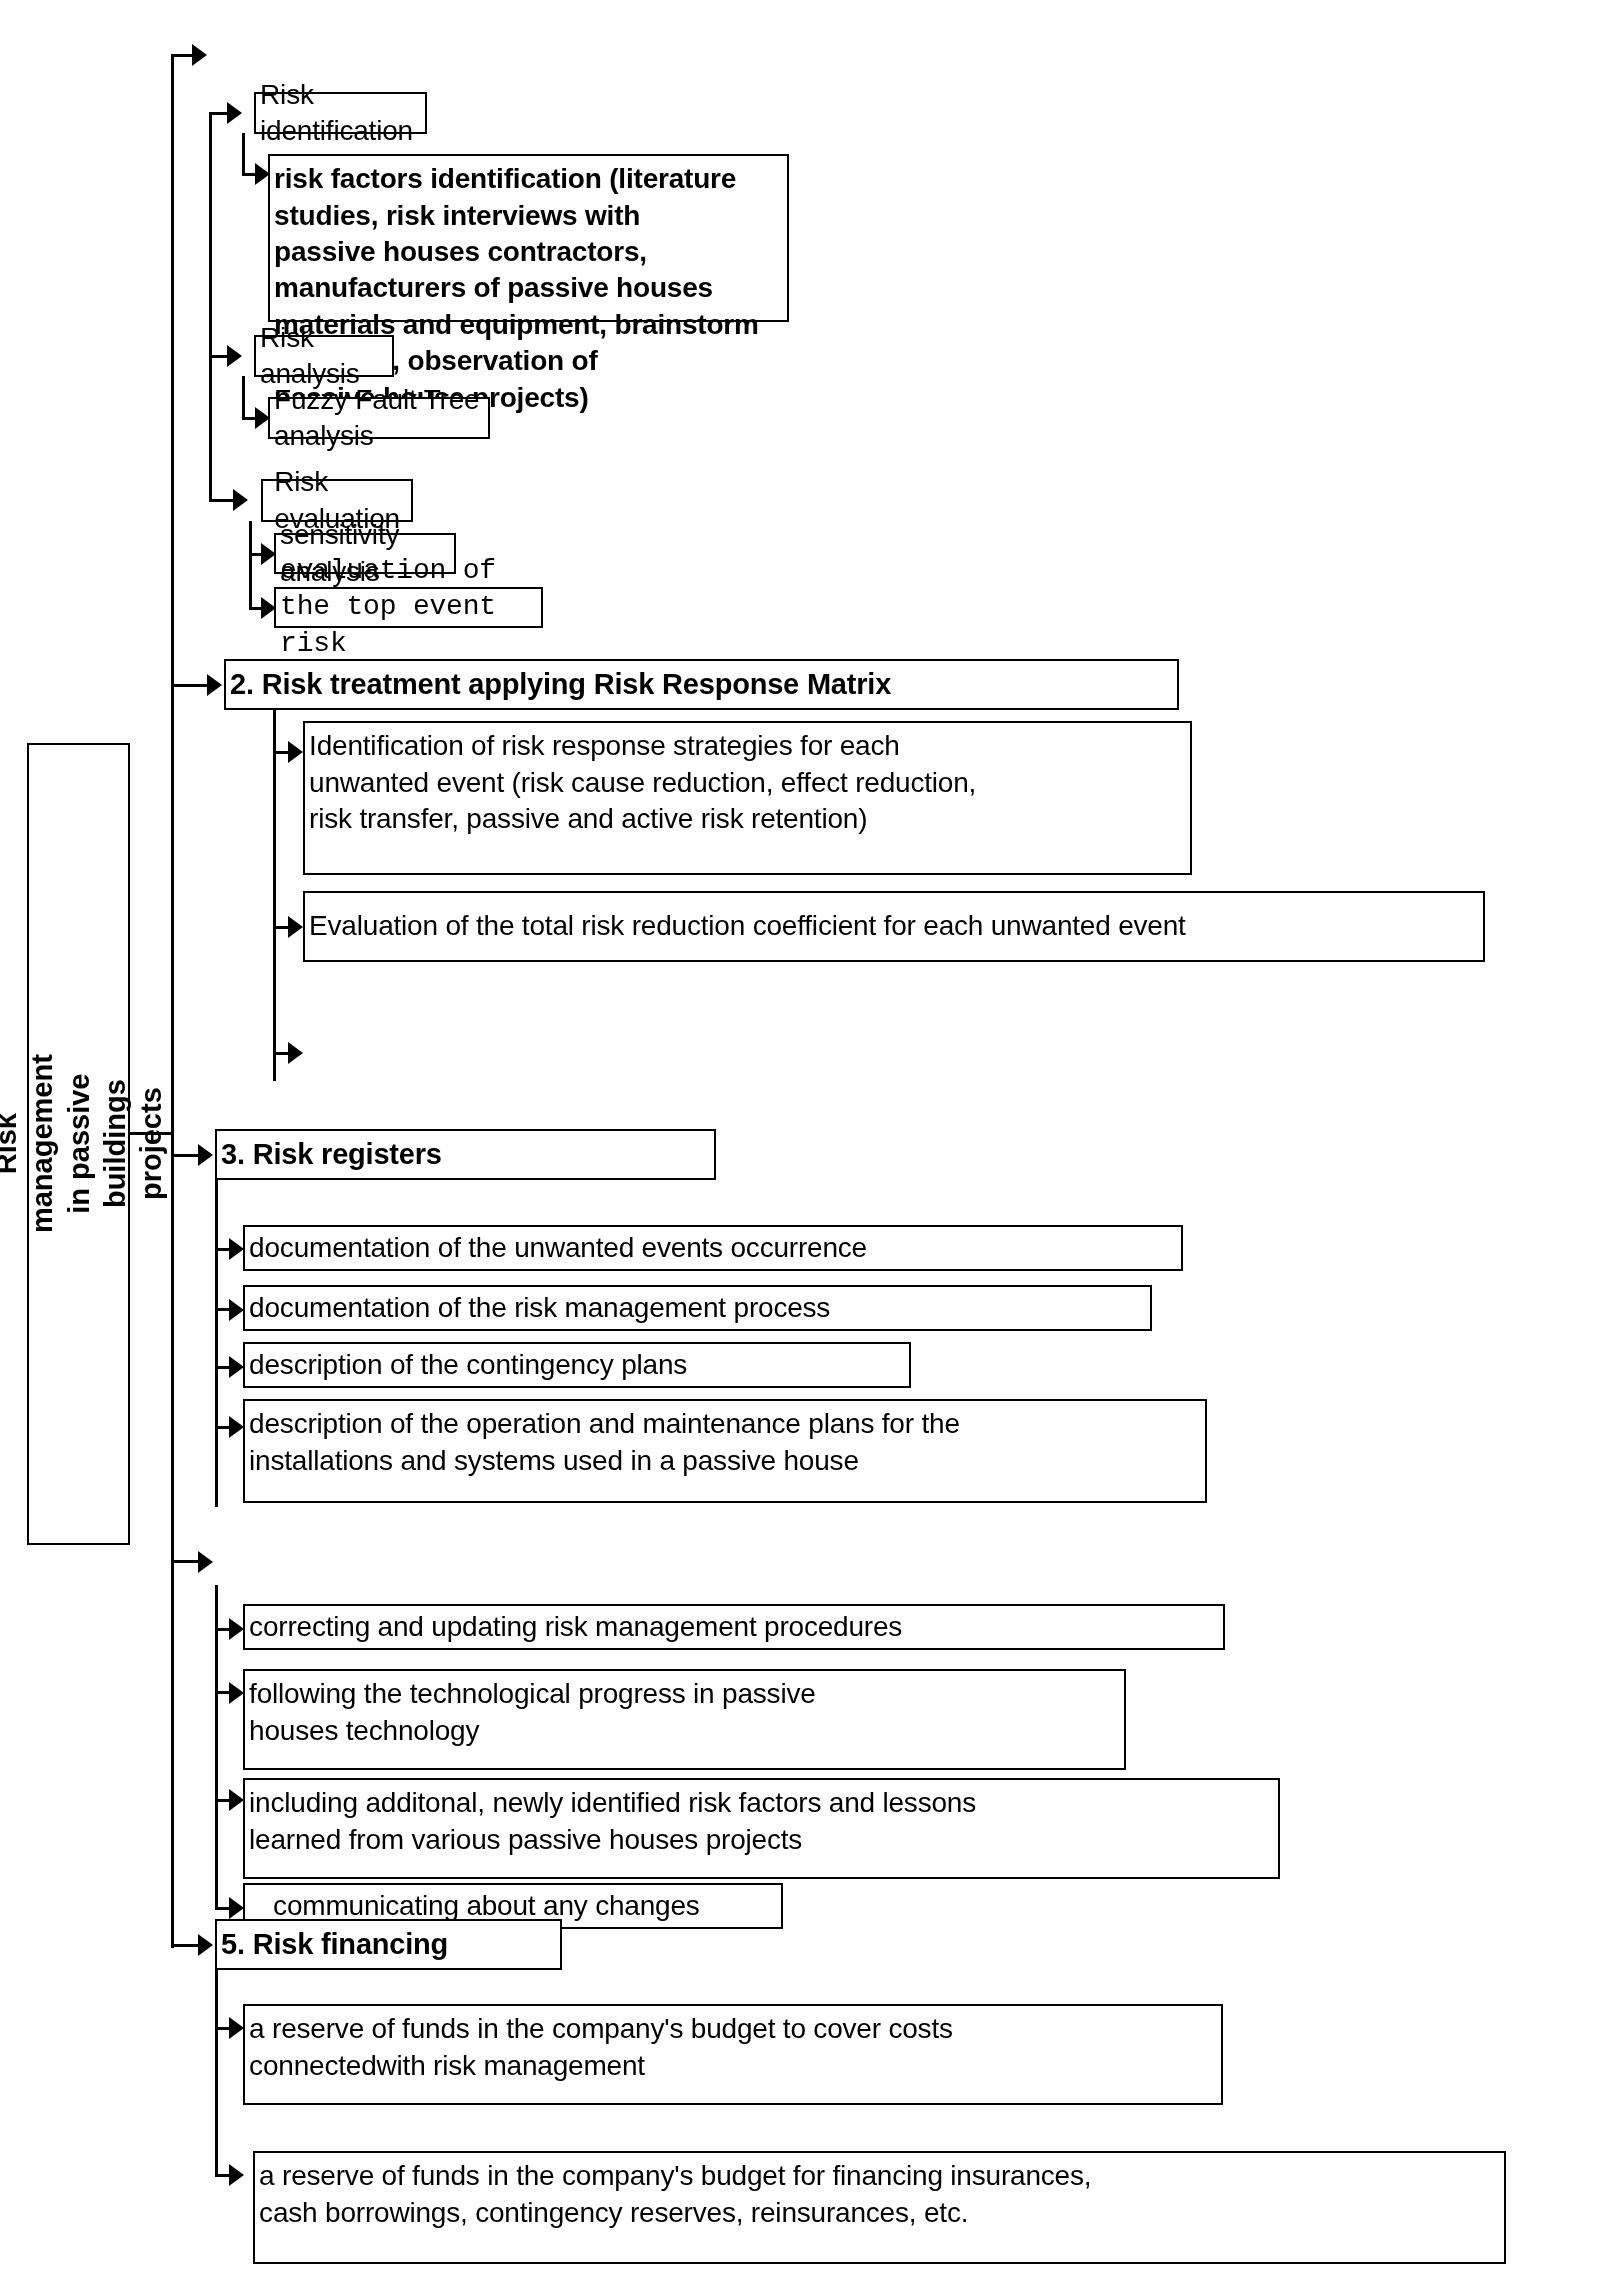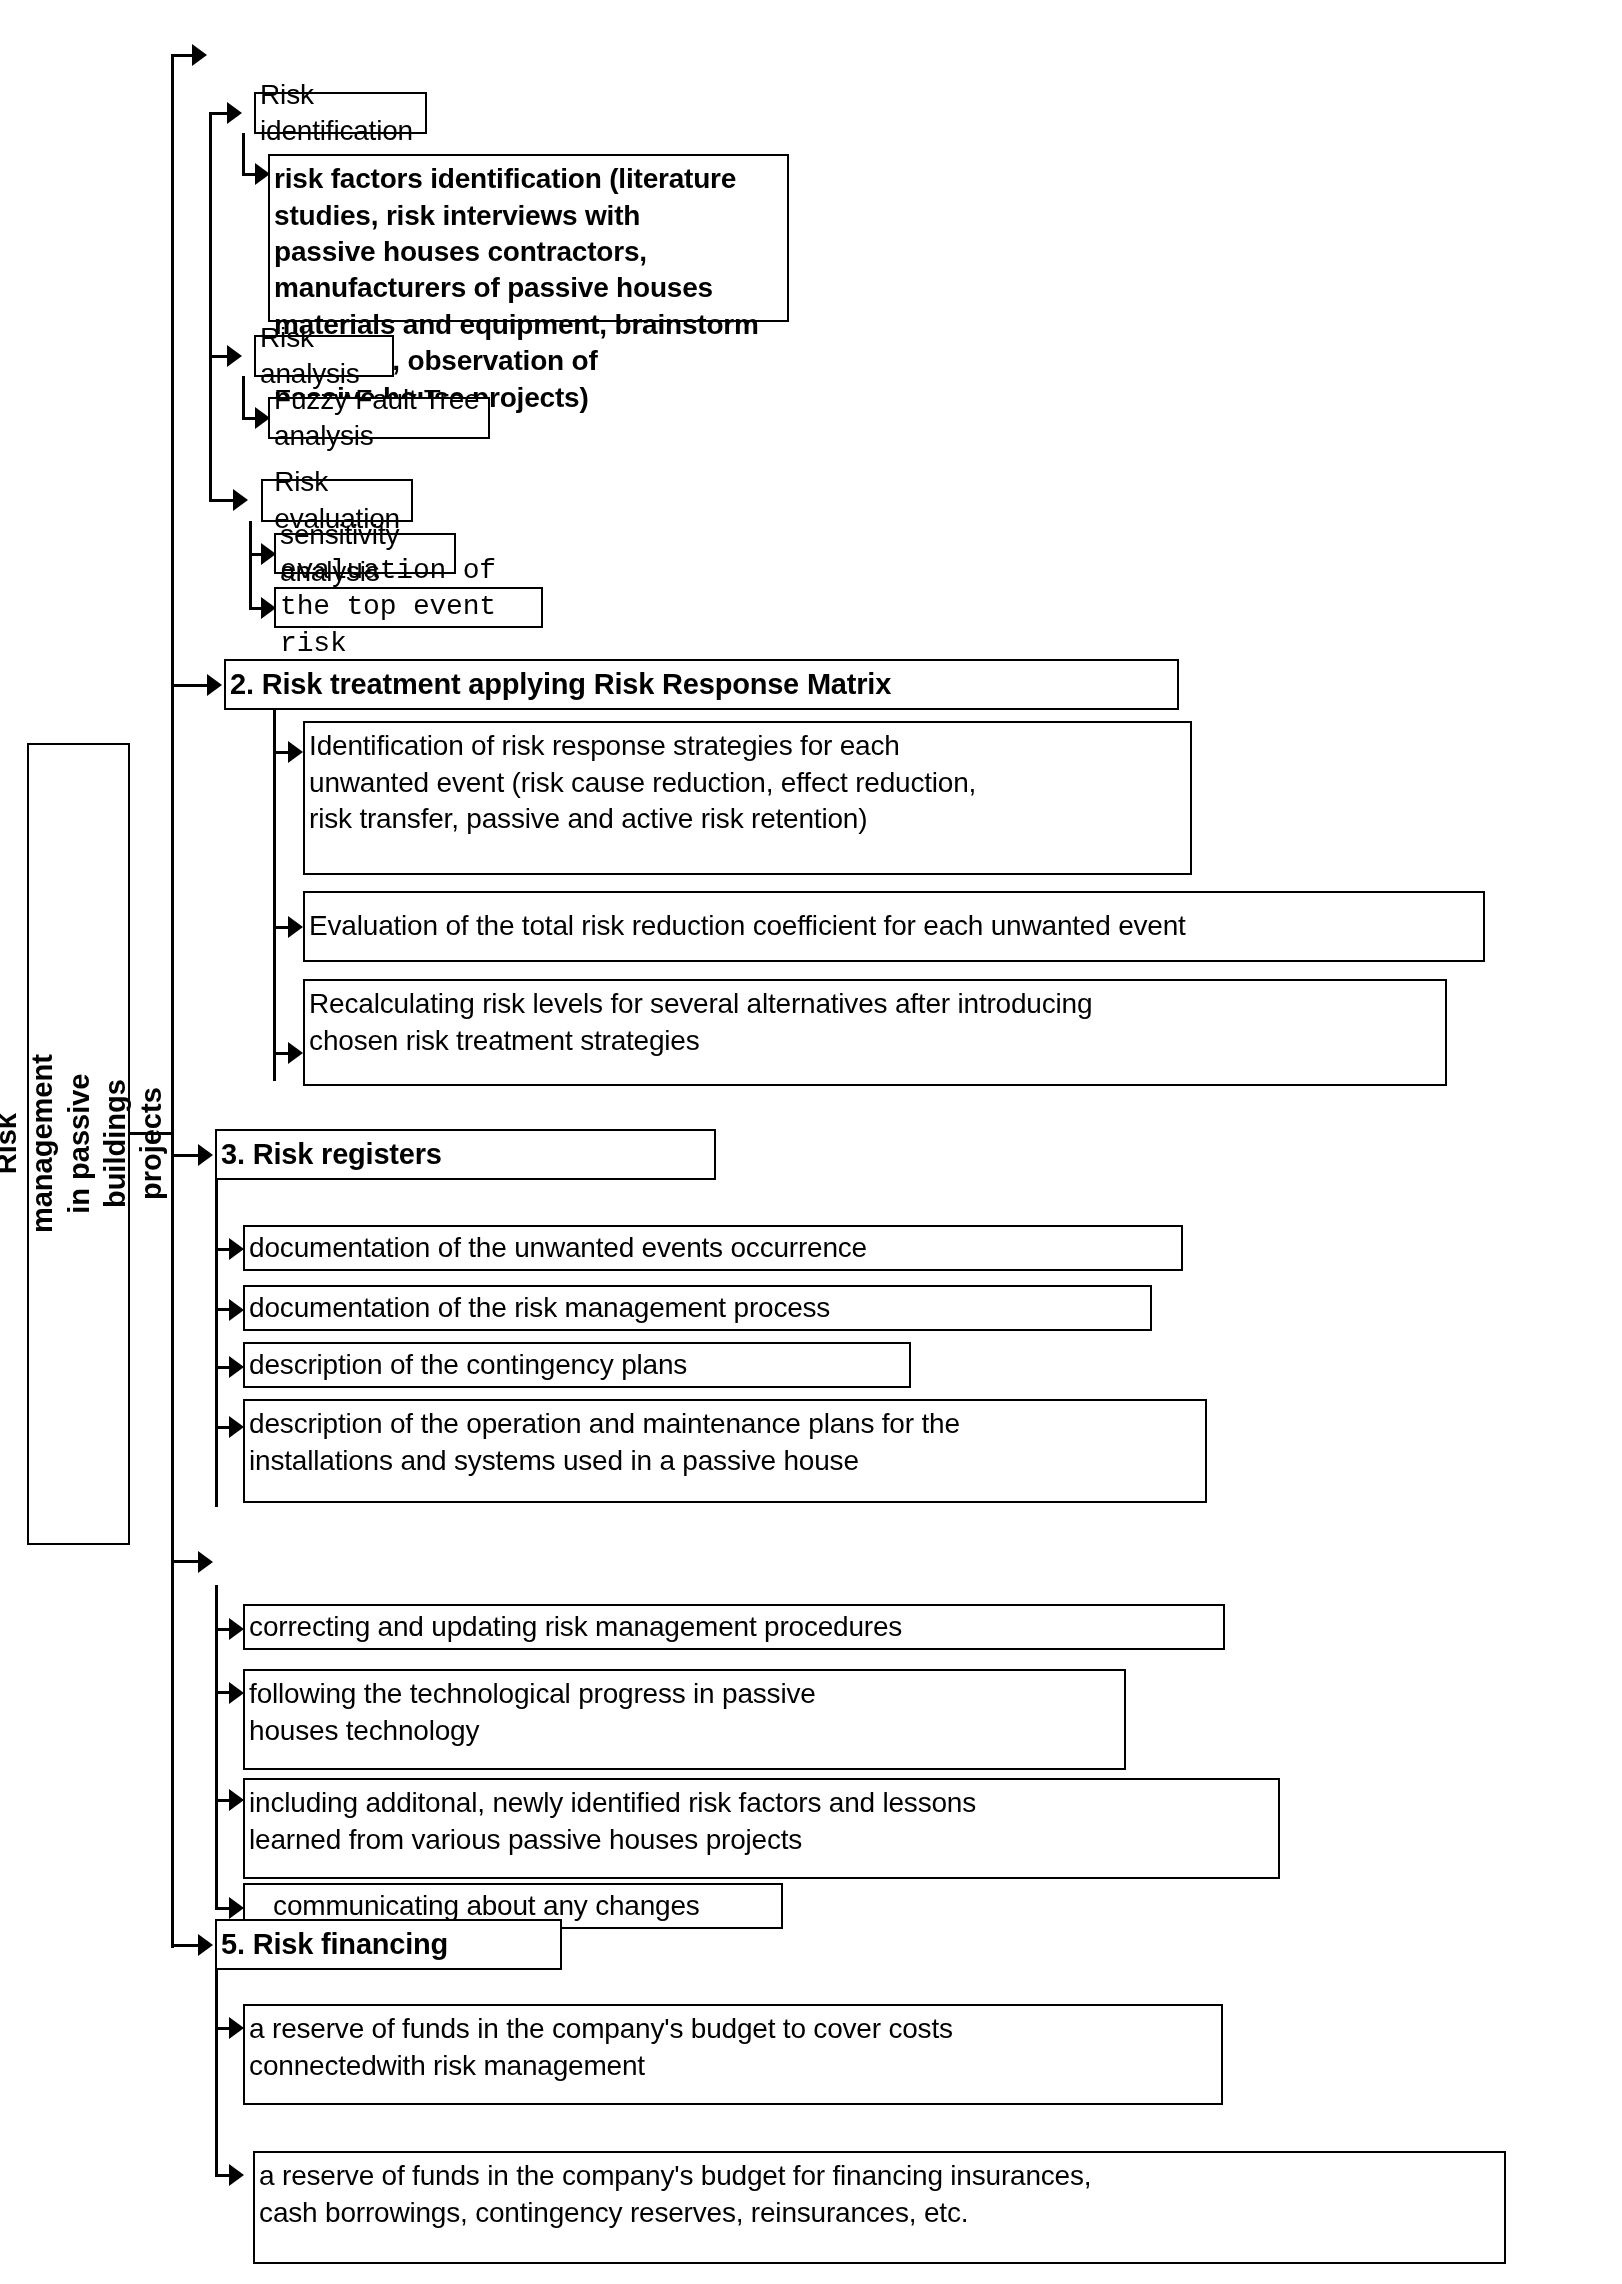--- a/index.html
+++ b/index.html
@@ -170,24 +170,20 @@
   </div>
 
   <div class="hline" style="left:273px; top:926px; width:16.5px;"></div>
   <div class="arrow" style="left:288px; top:916px;"></div>
   <div class="box lvl3" style="left:303px; top:891px; width:1182px; height:71px; align-items:center;">
     <span class="txt" style="padding-top:0;">Evaluation of the total risk reduction coefficient for each unwanted event</span>
   </div>
 
   <div class="hline" style="left:273px; top:1052px; width:16.5px;"></div>
   <div class="arrow" style="left:288px; top:1042px;"></div>
-  <div class="box lvl3" style="left:303px; top:979px; width:1144px; height:107px;">
-    <span class="txt">Recalculating risk levels for several alternatives after introducing
-chosen risk treatment strategies</span>
-  </div>
 
   <div class="hline" style="left:171px; top:1154px; width:29px;"></div>
   <div class="arrow" style="left:198px; top:1144px;"></div>
   <div class="box lvl1" style="left:215px; top:1129px; width:501px; height:51px;">
     <span class="txt">3. Risk registers</span>
   </div>
 
   <div class="vline" style="left:215px; top:1179px; height:328px;"></div>
 
   <div class="hline" style="left:215px; top:1248px; width:16.5px;"></div>

